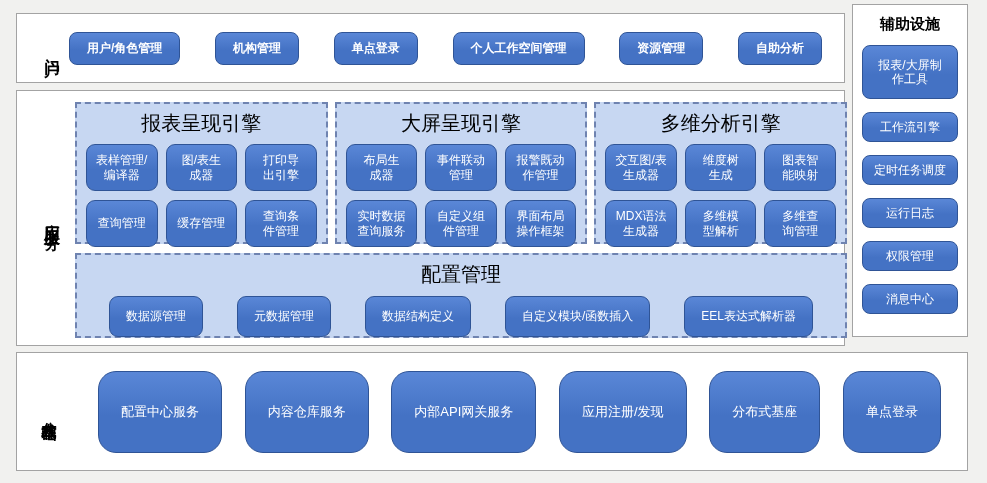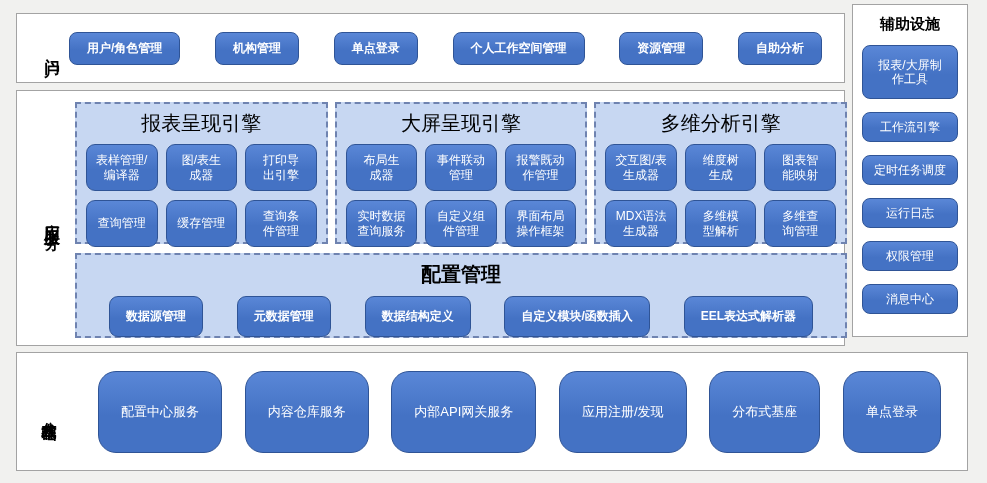--- a/index.html
+++ b/index.html
@@ -60,21 +60,20 @@
   .engine-title{text-align:center;font-size:20px;color:#000;margin:3px 0 7px;}
   .engine-grid{display:grid;grid-template-columns:repeat(3,1fr);gap:9px 8px;}
   .engine-grid .node{height:47px;padding:0 2px;}
 
   .config-group{
     margin-top:9px;height:85px;
     background:#c7d7f2;
     border:2px dashed #6f83b0;
     box-sizing:border-box;
     padding:3px 12px 8px;
-    font-weight:bold;
   }
   .config-row{display:flex;align-items:center;justify-content:space-between;margin-top:8px;padding:0 20px;}
   .config-row .node{height:41px;padding:0 16px;}
 
   
   .aux-col{display:flex;flex-direction:column;align-items:center;}
   .aux-title{font-weight:700;font-size:15px;color:#000;margin:10px 0 11px;}
   .aux-col .node{width:96px;height:30px;margin-bottom:13px;border-radius:8px;}
   .aux-col .node.tall{height:54px;}
 

